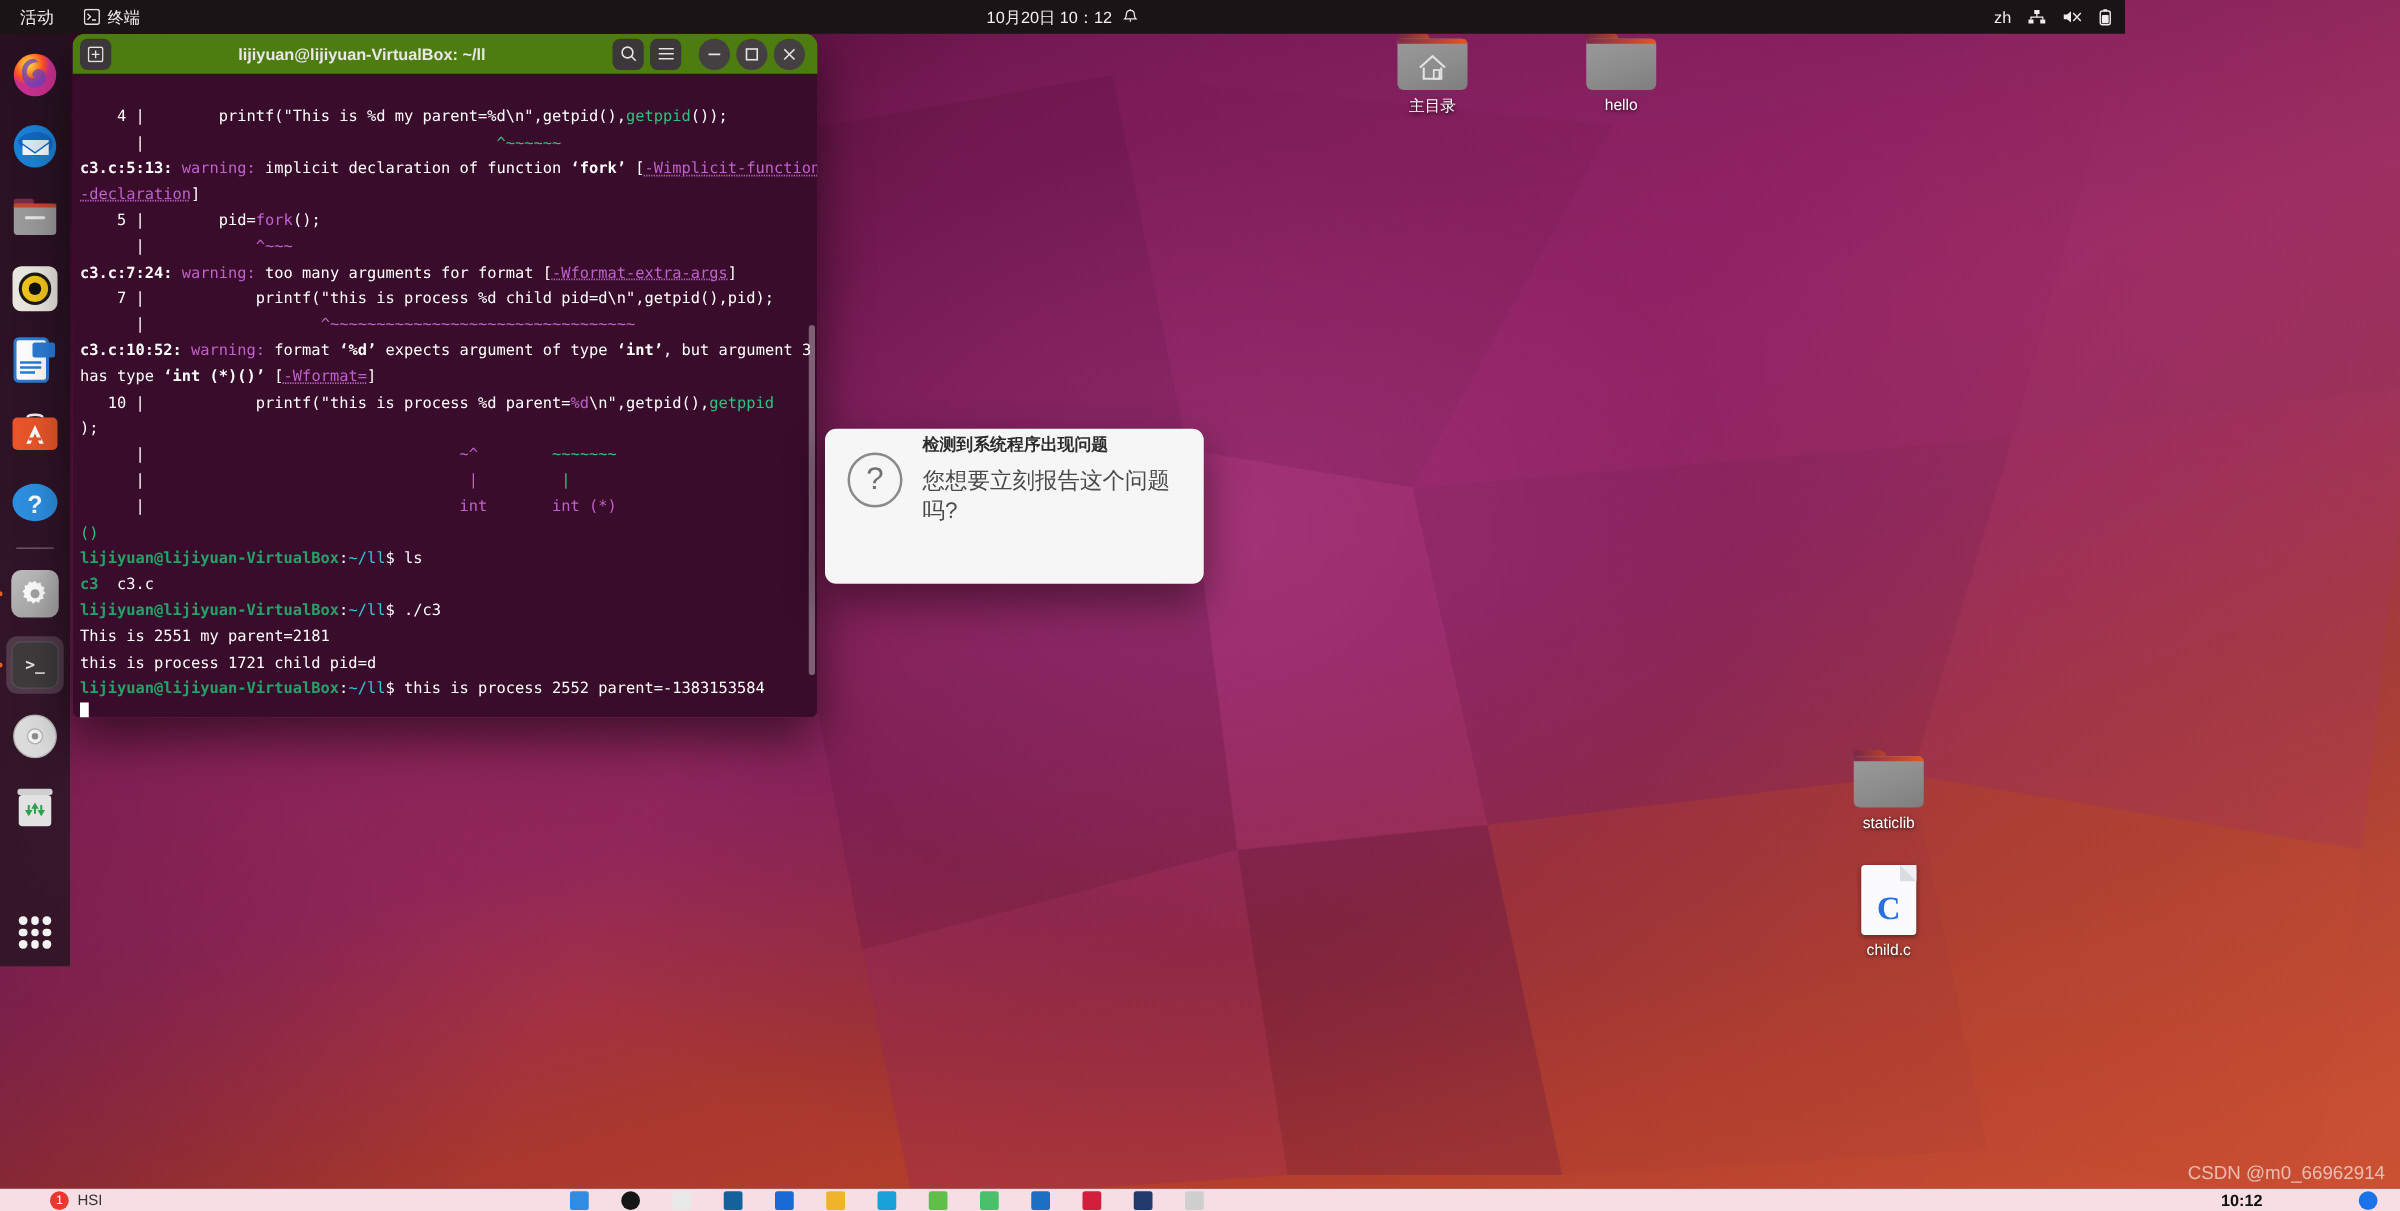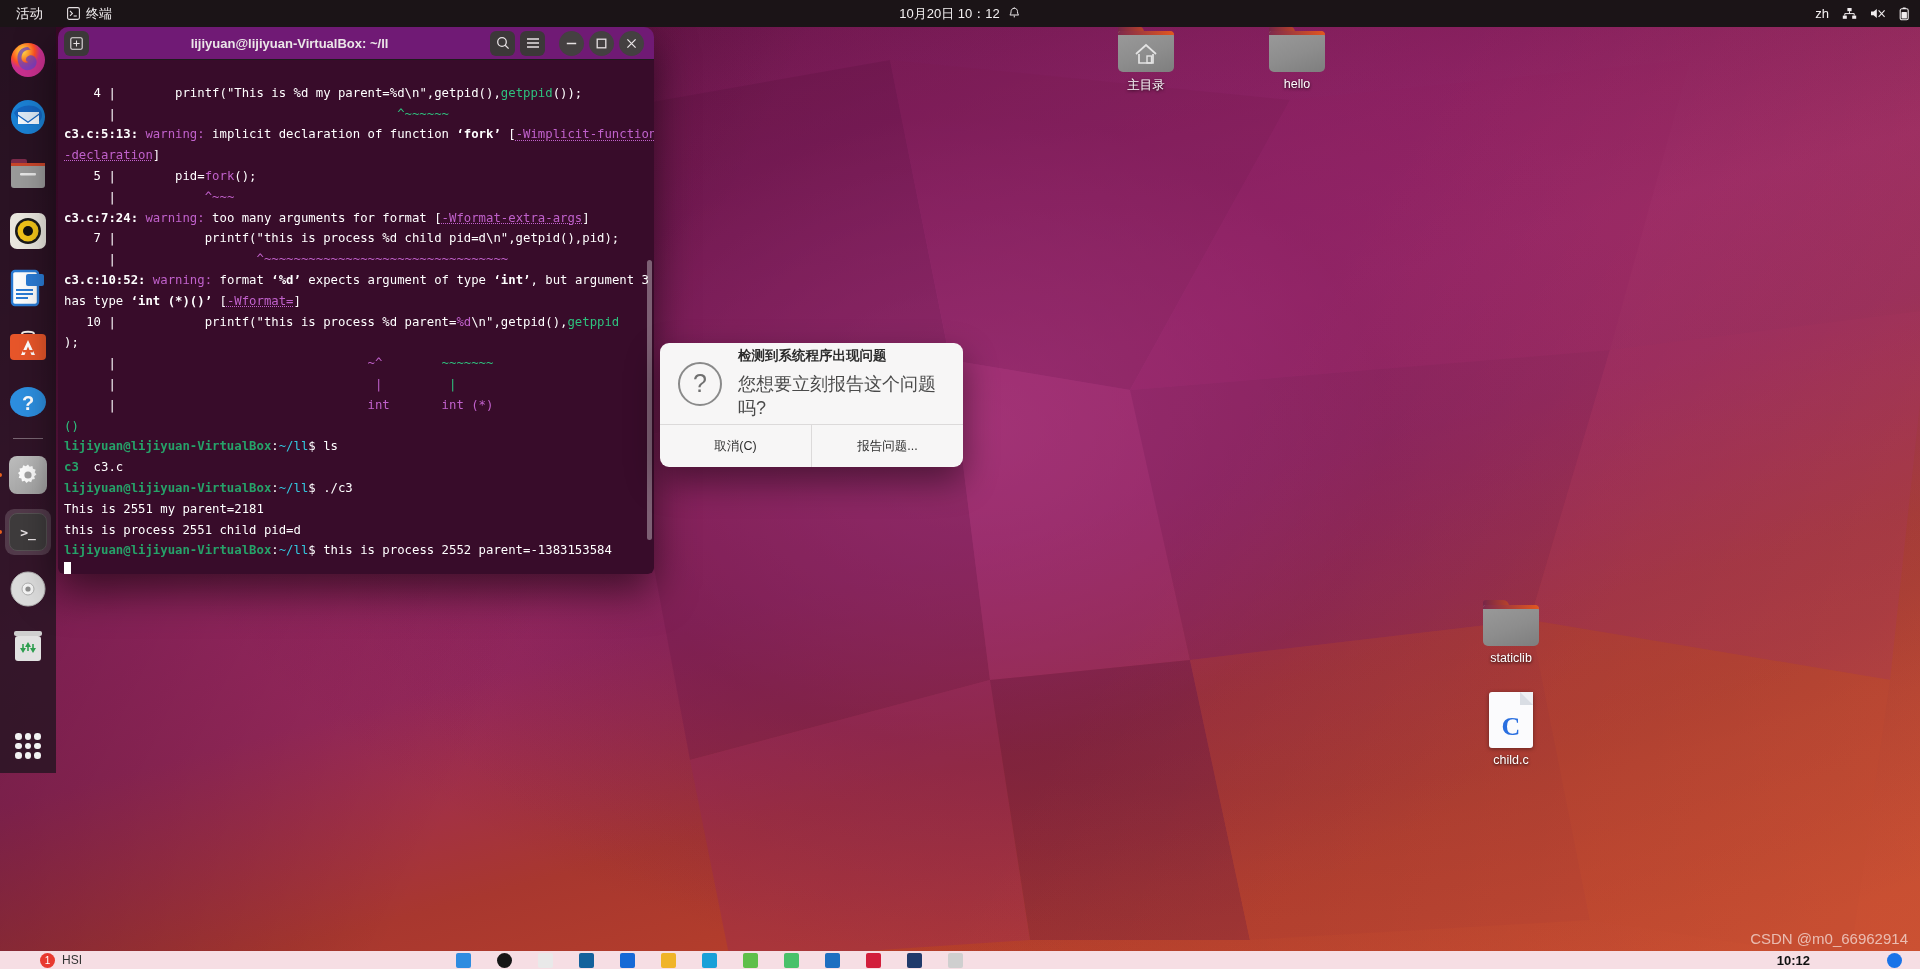--- a/index.html
+++ b/index.html
@@ -21,21 +21,21 @@
   }
   .poly { position:absolute; opacity:.30; }
   #dk-shade { position:absolute; inset:0;
     background:
       linear-gradient(115deg, rgba(20,0,14,.45) 0%, rgba(0,0,0,0) 35%),
       linear-gradient(300deg, rgba(255,140,90,.18) 0%, rgba(0,0,0,0) 40%);
   }
 
   
   #topbar {
-    position:absolute; left:0; top:0; width:1920px; height:27px;
+    position:absolute; left:0; top:0; width:1700px; height:27px;
     background:#1b1417; color:#e8e0e4; z-index:60;
     display:flex; align-items:center; font-size:13px;
   }
   #tb-activities { padding:0 14px 0 16px; font-size:13.5px; color:#f2eff0; }
   #tb-app { display:flex; align-items:center; gap:6px; padding:0 10px; color:#f2eff0; }
   #tb-clock {
     position:absolute; left:50%; transform:translateX(-50%);
     display:flex; align-items:center; gap:9px; font-size:13px; color:#f4f1f2; white-space:nowrap;
   }
   #tb-right {
@@ -59,21 +59,21 @@
     display:grid; grid-template-columns:repeat(3,1fr); grid-template-rows:repeat(3,1fr); gap:3px; }
   #dock-grid i { background:#f2f2f2; border-radius:50%; display:block; }
 
   
   #term {
     position:absolute; left:58px; top:27px; width:596px; height:547px;
     border-radius:10px 10px 6px 6px; overflow:hidden; z-index:45;
     box-shadow:0 16px 40px rgba(0,0,0,.55);
   }
   #term-head {
-    height:33px; background:#701a75; display:flex; align-items:center; padding:0 6px;
+    height:33px; background:#4d7c0f; display:flex; align-items:center; padding:0 6px;
     border-bottom:1px solid #1d1b1c;
   }
   #term-title { flex:1; text-align:center; color:#ebe6e8; font-size:13px; font-weight:bold; }
   .th-btn { width:25px; height:25px; border-radius:6px; display:flex; align-items:center; justify-content:center; color:#e6e1e3; font-size:13px; }
   .th-btn.sq { background:#3c3839; }
   .th-btn.circ { background:#444041; border-radius:50%; margin-left:5px; }
   #term-body {
     height:514px; background:#380c2a; position:relative;
     font-family:"DejaVu Sans Mono","Liberation Mono",monospace;
     font-size:12.3px; line-height:20.8px; color:#ffffff;
@@ -396,38 +396,34 @@
 <span>   10 |            <span class="c-white">printf(</span><span class="c-white">"this is process %d parent=</span><span class="c-mag">%d</span><span class="c-white">\n",getpid(),</span><span class="c-grn2">getppid</span></span>
 <span><span class="c-white">);</span></span>
 <span>      |                                  <span class="c-mag">~^</span>        <span class="c-grn2">~~~~~~~</span></span>
 <span>      |                                   <span class="c-mag">|</span>         <span class="c-grn2">|</span></span>
 <span>      |                                  <span class="c-mag">int</span>       <span class="c-mag">int (*)</span></span>
 <span><span class="c-grn2">()</span></span>
 <span><span class="c-grn">lijiyuan@lijiyuan-VirtualBox</span><span class="c-white">:</span><span class="c-cyan">~/ll</span><span class="c-white">$ ls</span></span>
 <span><span class="c-grn">c3</span><span class="c-white">  c3.c</span></span>
 <span><span class="c-grn">lijiyuan@lijiyuan-VirtualBox</span><span class="c-white">:</span><span class="c-cyan">~/ll</span><span class="c-white">$ ./c3</span></span>
 <span><span class="c-white">This is 2551 my parent=2181</span></span>
-<span><span class="c-white">this is process 2551 child pid=d</span></span>
+<span><span class="c-white">this is process 1721 child pid=d</span></span>
 <span><span class="c-grn">lijiyuan@lijiyuan-VirtualBox</span><span class="c-white">:</span><span class="c-cyan">~/ll</span><span class="c-white">$ this is process 2552 parent=-1383153584</span></span>
 <span><span id="cursor"></span></span>
     <div id="term-scroll"></div>
   </div>
 </div>
 
 <div id="dialog">
   <div id="dlg-top">
     <div id="dlg-q">?</div>
     <div>
       <div id="dlg-title">检测到系统程序出现问题</div>
       <div id="dlg-sub">您想要立刻报告这个问题吗?</div>
     </div>
-  </div>
-  <div id="dlg-btns">
-    <div class="dlg-btn">取消(C)</div>
-    <div class="dlg-btn">报告问题...</div>
   </div>
 </div>
 
 <div id="watermark">CSDN @m0_66962914</div>
 
 <div id="wintb">
   <div id="wintb-left"></div>
   <div id="wintb-badge">1</div>
   <div id="wintb-hsi">HSI</div>
   <div id="wintb-icons">

